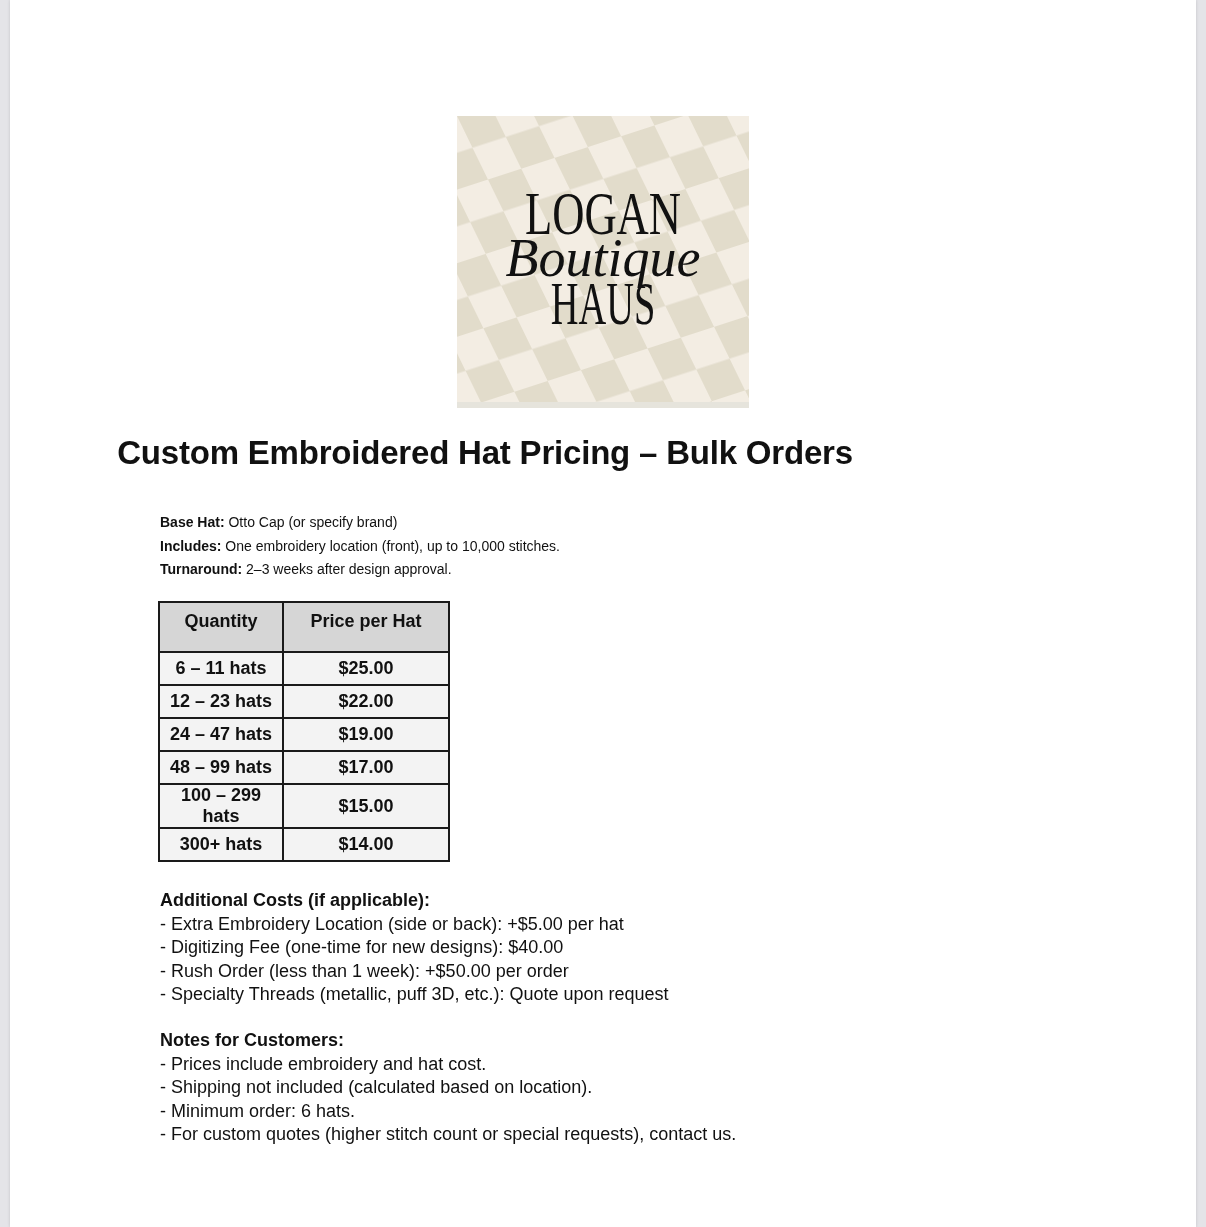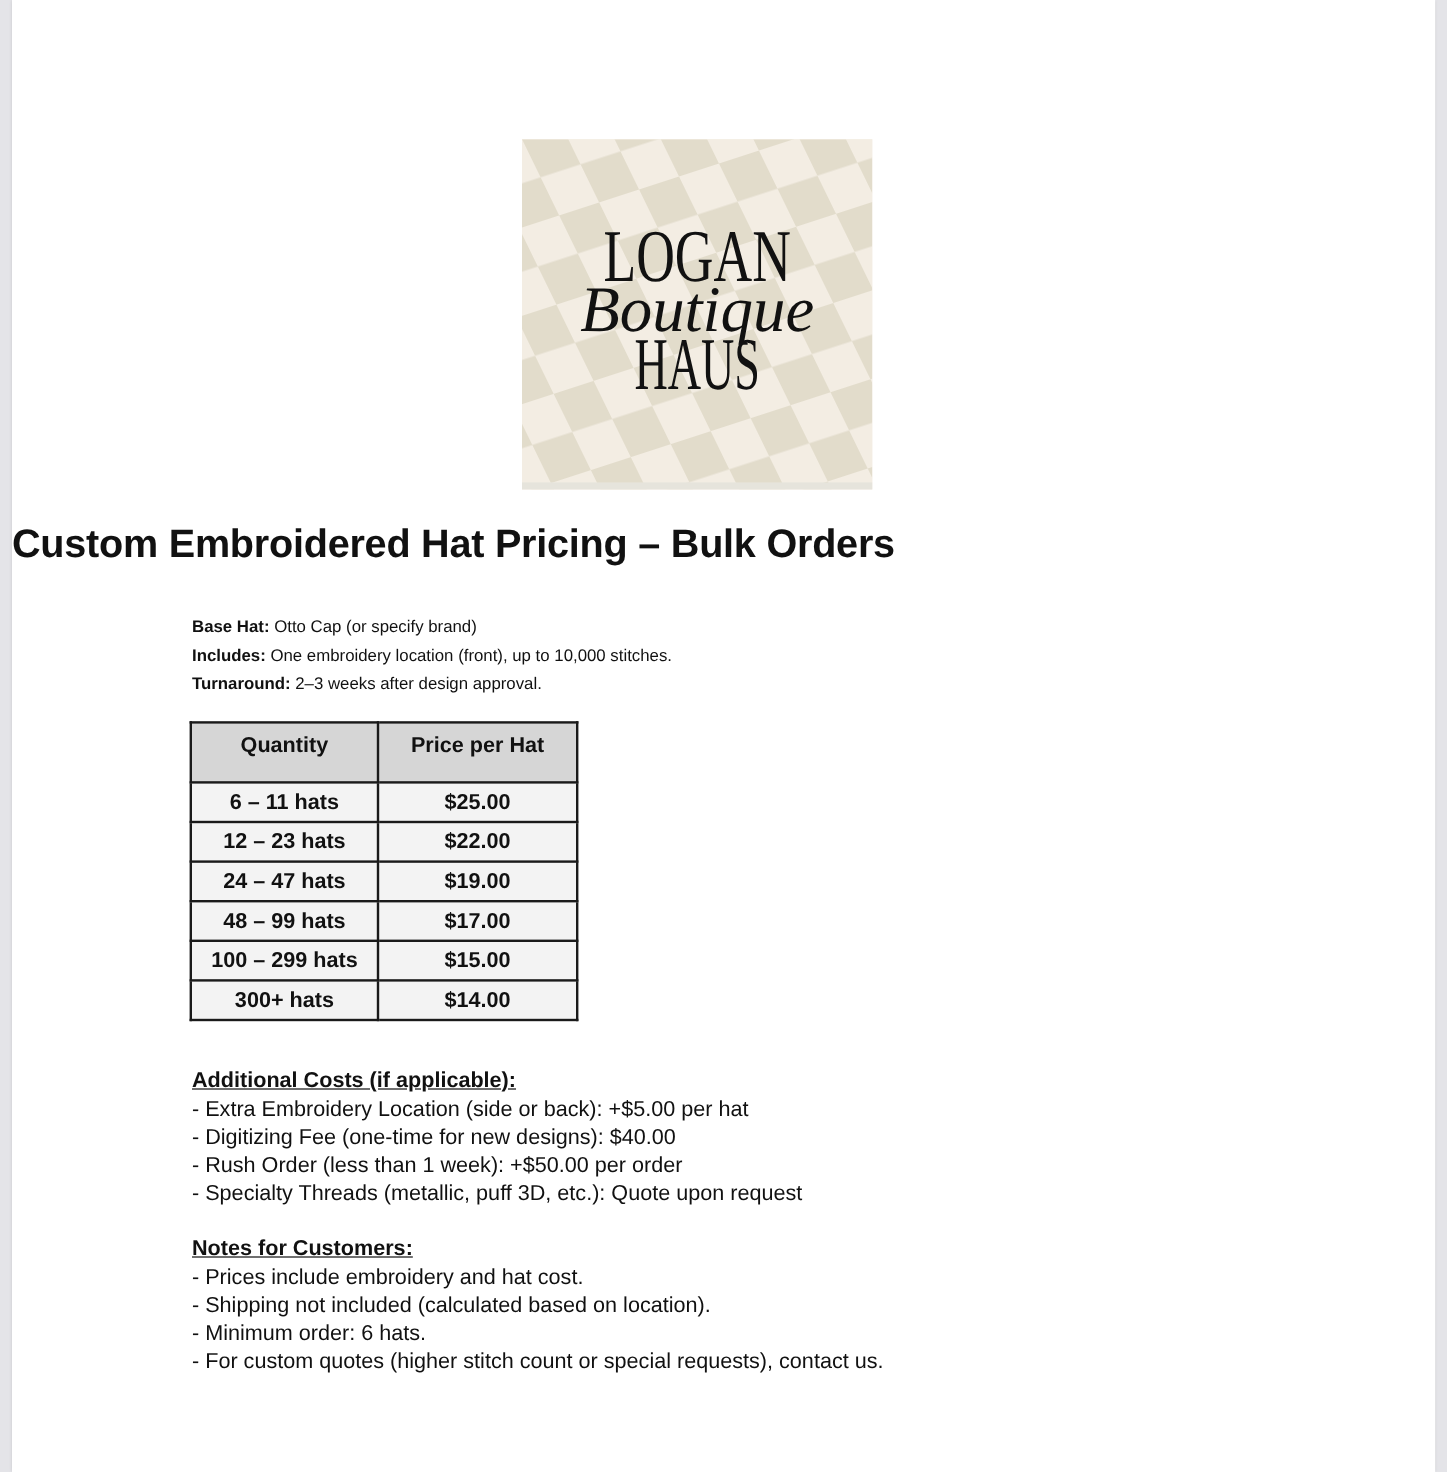--- a/index.html
+++ b/index.html
@@ -8,47 +8,47 @@
     background: #e4e4e8;
     font-family: "Liberation Sans", sans-serif;
     color: #111;
   }
   .page {
     position: absolute; left: 10px; top: 0; width: 1186px; height: 1227px;
     background: #ffffff;
     box-shadow: 0 0 3px rgba(0,0,0,0.15);
   }
   .logo {
-    position: absolute; left: 425px; top: 116px; width: 292px; height: 292px;
+    position: absolute; left: 447px; top: 116px; width: 292px; height: 292px;
     background: #f3ede3; overflow: hidden;
   }
   .logo svg { display: block; }
   .logo .strip { position: absolute; left: 0; bottom: 0; width: 100%; height: 6px; background: #e6e4dc; }
   .title {
-    position: absolute; left: 0; top: 434px; width: 950px; 
+    position: absolute; left: 0; top: 434px; width: 950px; text-align: center;
     font-size: 33px; font-weight: bold; letter-spacing: -0.2px;
   }
   .info { position: absolute; left: 150px; top: 511px; font-size: 14px; line-height: 23.5px; }
   .info b { font-weight: bold; }
   table.pricing {
     position: absolute; left: 148px; top: 601px;
     border-collapse: collapse; font-size: 18px;
   }
   table.pricing th, table.pricing td {
     border: 2px solid #1a1a1a; text-align: center; padding: 0; font-weight: bold;
   }
   table.pricing th {
     background: #d6d6d6; font-weight: bold; height: 50px; vertical-align: top; padding-top: 8px;
     box-sizing: border-box;
   }
   table.pricing td { background: #f3f3f3; height: 31px; }
-  table.pricing .c1 { width: 156px; }
+  table.pricing .c1 { width: 124px; }
   table.pricing .c2 { width: 166px; }
   .section { position: absolute; left: 150px; font-size: 18px; line-height: 23.5px; }
-  .section .head { font-weight: bold; text-decoration: underline; }
+  .section .head { font-weight: bold; }
   .costs { top: 889px; }
   .notes { top: 1029px; }
 </style>
 </head>
 <body>
 
 <div class="page">
 
   <div class="logo">
     <svg width="292" height="292" viewBox="0 0 292 292">

